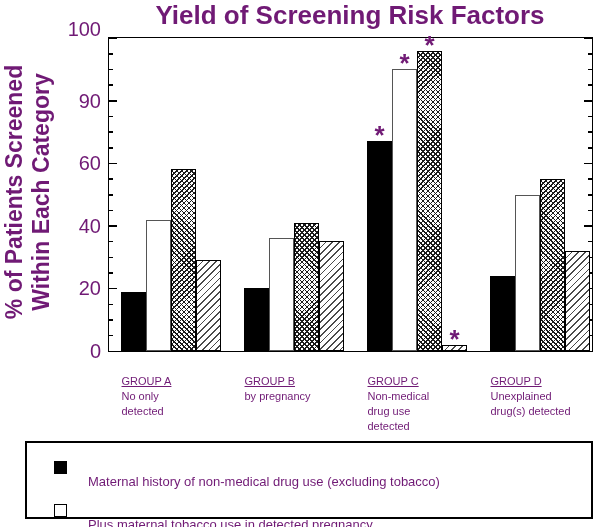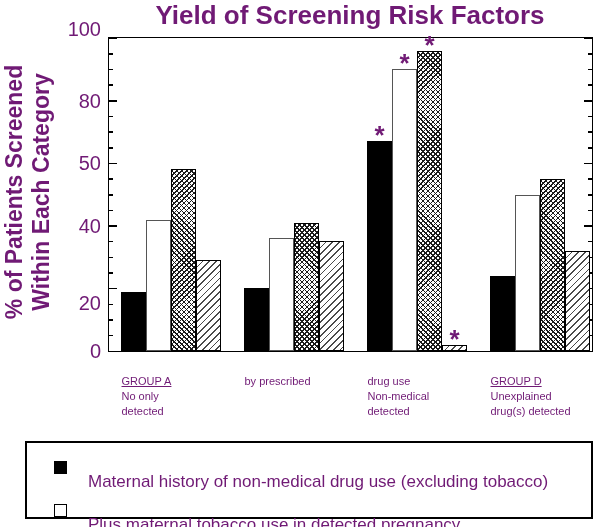--- a/index.html
+++ b/index.html
@@ -54,21 +54,21 @@
   .legend{
     position:absolute;left:25px;top:441px;width:568px;height:78px;
     border:2px solid #000;box-sizing:border-box;background:#fff;
     display:flex;flex-direction:column;justify-content:space-around;padding:3px 0;
   }
   .legend-row{display:flex;align-items:center;padding-left:27px;}
   .swatch{
     width:13px;height:13px;box-sizing:border-box;border:1px solid #000;
     margin-right:21px;flex:0 0 13px;
   }
-  .legend-text{font-size:17px;line-height:15px;white-space:nowrap;margin-top:28px;}
+  .legend-text{font-size:13px;line-height:15px;white-space:nowrap;margin-top:28px;}
 </style>
 </head>
 <body>
 
 <div id="stage">
   <div class="title">Yield of Screening Risk Factors</div>
 
   <div class="ylabel">
     <div>% of Patients Screened</div>
     <div>Within Each Category</div>
@@ -134,39 +134,41 @@
       <div class="bar p-cross" style="left: 431px; height: 172.15px;"></div>
       <div class="bar p-diag" style="left: 456px; height: 100.16px;"></div>
       <div class="star" style="left: 258px; top: 85.29px;">*</div>
       <div class="star" style="left: 283px; top: 13.3px;">*</div>
       <div class="star" style="left: 308px; top: -5.48px;">*</div>
       <div class="star" style="left: 333px; top: 288.74px;">*</div>
     </div>
 
   <div id="ytick-labels">
       <div class="ytick-label" style="left: 55px; top: 340px;">0</div>
-      <div class="ytick-label" style="left: 55px; top: 277.4px; margin-top: 15px;">20</div>
+      <div class="ytick-label" style="left: 55px; top: 277.4px;">20</div>
       <div class="ytick-label" style="left: 55px; top: 214.8px;">40</div>
-      <div class="ytick-label" style="left: 55px; top: 152.2px;">50</div>
-      <div class="ytick-label" style="left: 55px; top: 89.6px;">80</div>
+      <div class="ytick-label" style="left: 55px; top: 152.2px;">60</div>
+      <div class="ytick-label" style="left: 55px; top: 89.6px;">90</div>
       <div class="ytick-label" style="left: 55px; top: 18px;">100</div>
     </div>
 
   <div id="xgroup-labels">
       <div class="group-label" style="left: 121.5px;">
         <div class="group-name">GROUP A</div>
         <div>No only</div>
         <div>detected</div>
       </div>
       <div class="group-label" style="left: 244.5px;">
-        <div>by prescribed</div>
+        <div class="group-name">GROUP B</div>
+        <div>by pregnancy</div>
       </div>
       <div class="group-label" style="left: 367.5px;">
+        <div class="group-name">GROUP C</div>
+        <div>Non-medical</div>
         <div>drug use</div>
-        <div>Non-medical</div>
         <div>detected</div>
       </div>
       <div class="group-label" style="left: 490.5px;">
         <div class="group-name">GROUP D</div>
         <div>Unexplained</div>
         <div>drug(s) detected</div>
       </div>
     </div>
 
   <div class="legend" id="legend">

